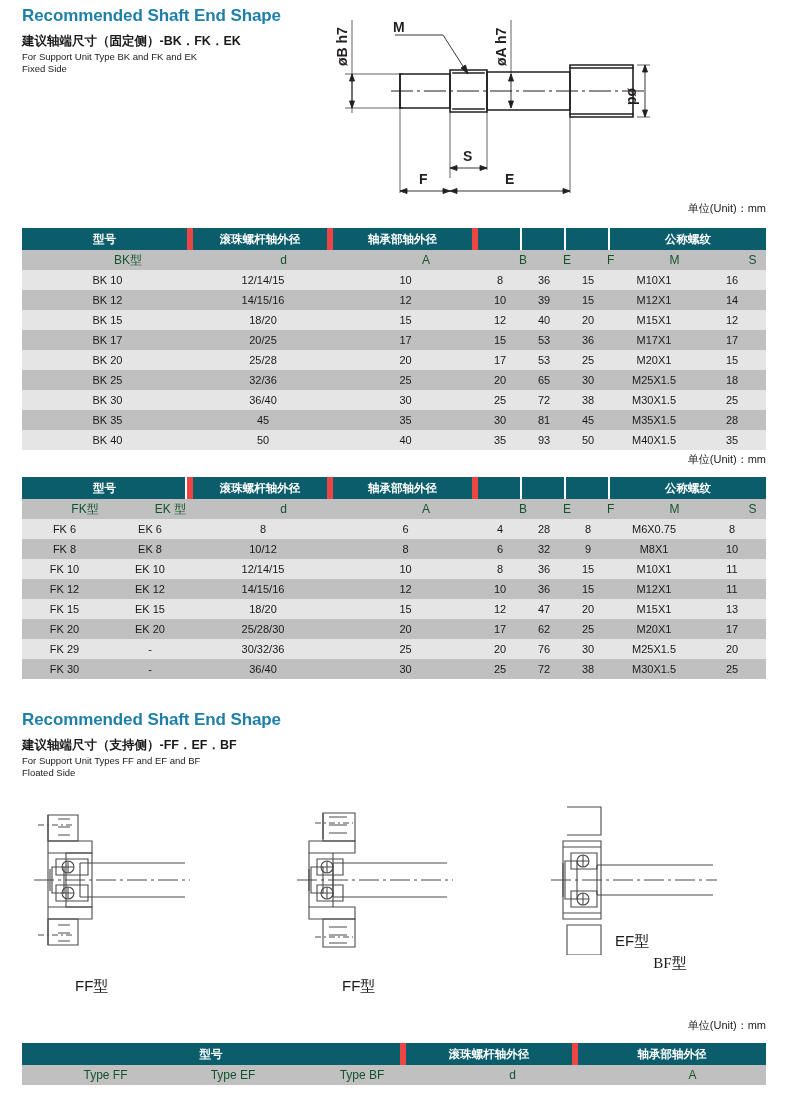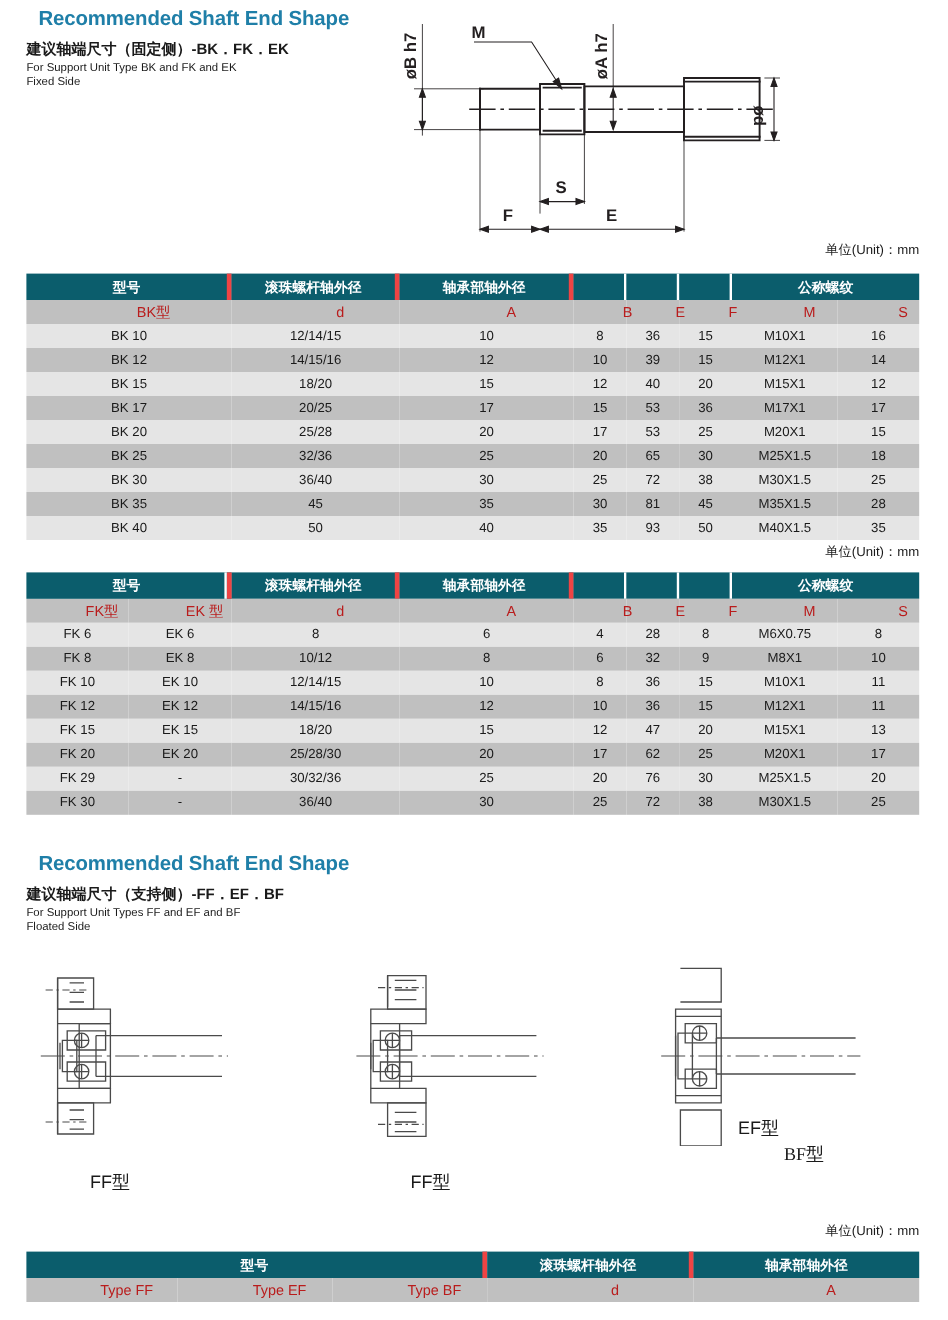--- a/index.html
+++ b/index.html
@@ -16,21 +16,21 @@
   }
 
   
   .section { position: absolute; }
   .sec-title {
     color: #1f7fa8;
     font-size: 17px;
     font-weight: bold;
     letter-spacing: -0.1px;
     line-height: 20px;
-    margin: 0 0 7px 10px;
+    margin: 0 0 7px 0;
     white-space: nowrap;
   }
   .sec-cn {
     font-size: 12.5px;
     font-weight: bold;
     color: #1a1a1a;
     line-height: 16px;
     white-space: nowrap;
     margin-bottom: 2px;
   }
@@ -64,28 +64,28 @@
     vertical-align: middle;
     font-weight: normal;
     border: 0;
   }
   table.spec thead tr.hdr th {
     background: #0b5d6c;
     color: #ffffff;
     font-size: 11.5px;
     font-weight: bold;
     height: 22px;
-    border-right: 4px solid #ef4444;
+    border-right: 6px solid #ef4444;
   }
   table.spec thead tr.hdr th.blank { background: #0b5d6c; border-right: 2px solid #ffffff; }
   table.spec thead tr.hdr th:last-child { border-right: 0; }
 
   table.spec thead tr.sub th {
     background: #c0c0c0;
-    color: #b91c1c;
+    color: #14532d;
     font-size: 12px;
     height: 20px;
     padding-left: 41px;
   }
   table.spec tbody td {
     font-size: 11px;
     height: 20px;
     color: #1a1a1a;
   }
   table.spec tbody tr.odd td  { background: #e5e5e5; }

